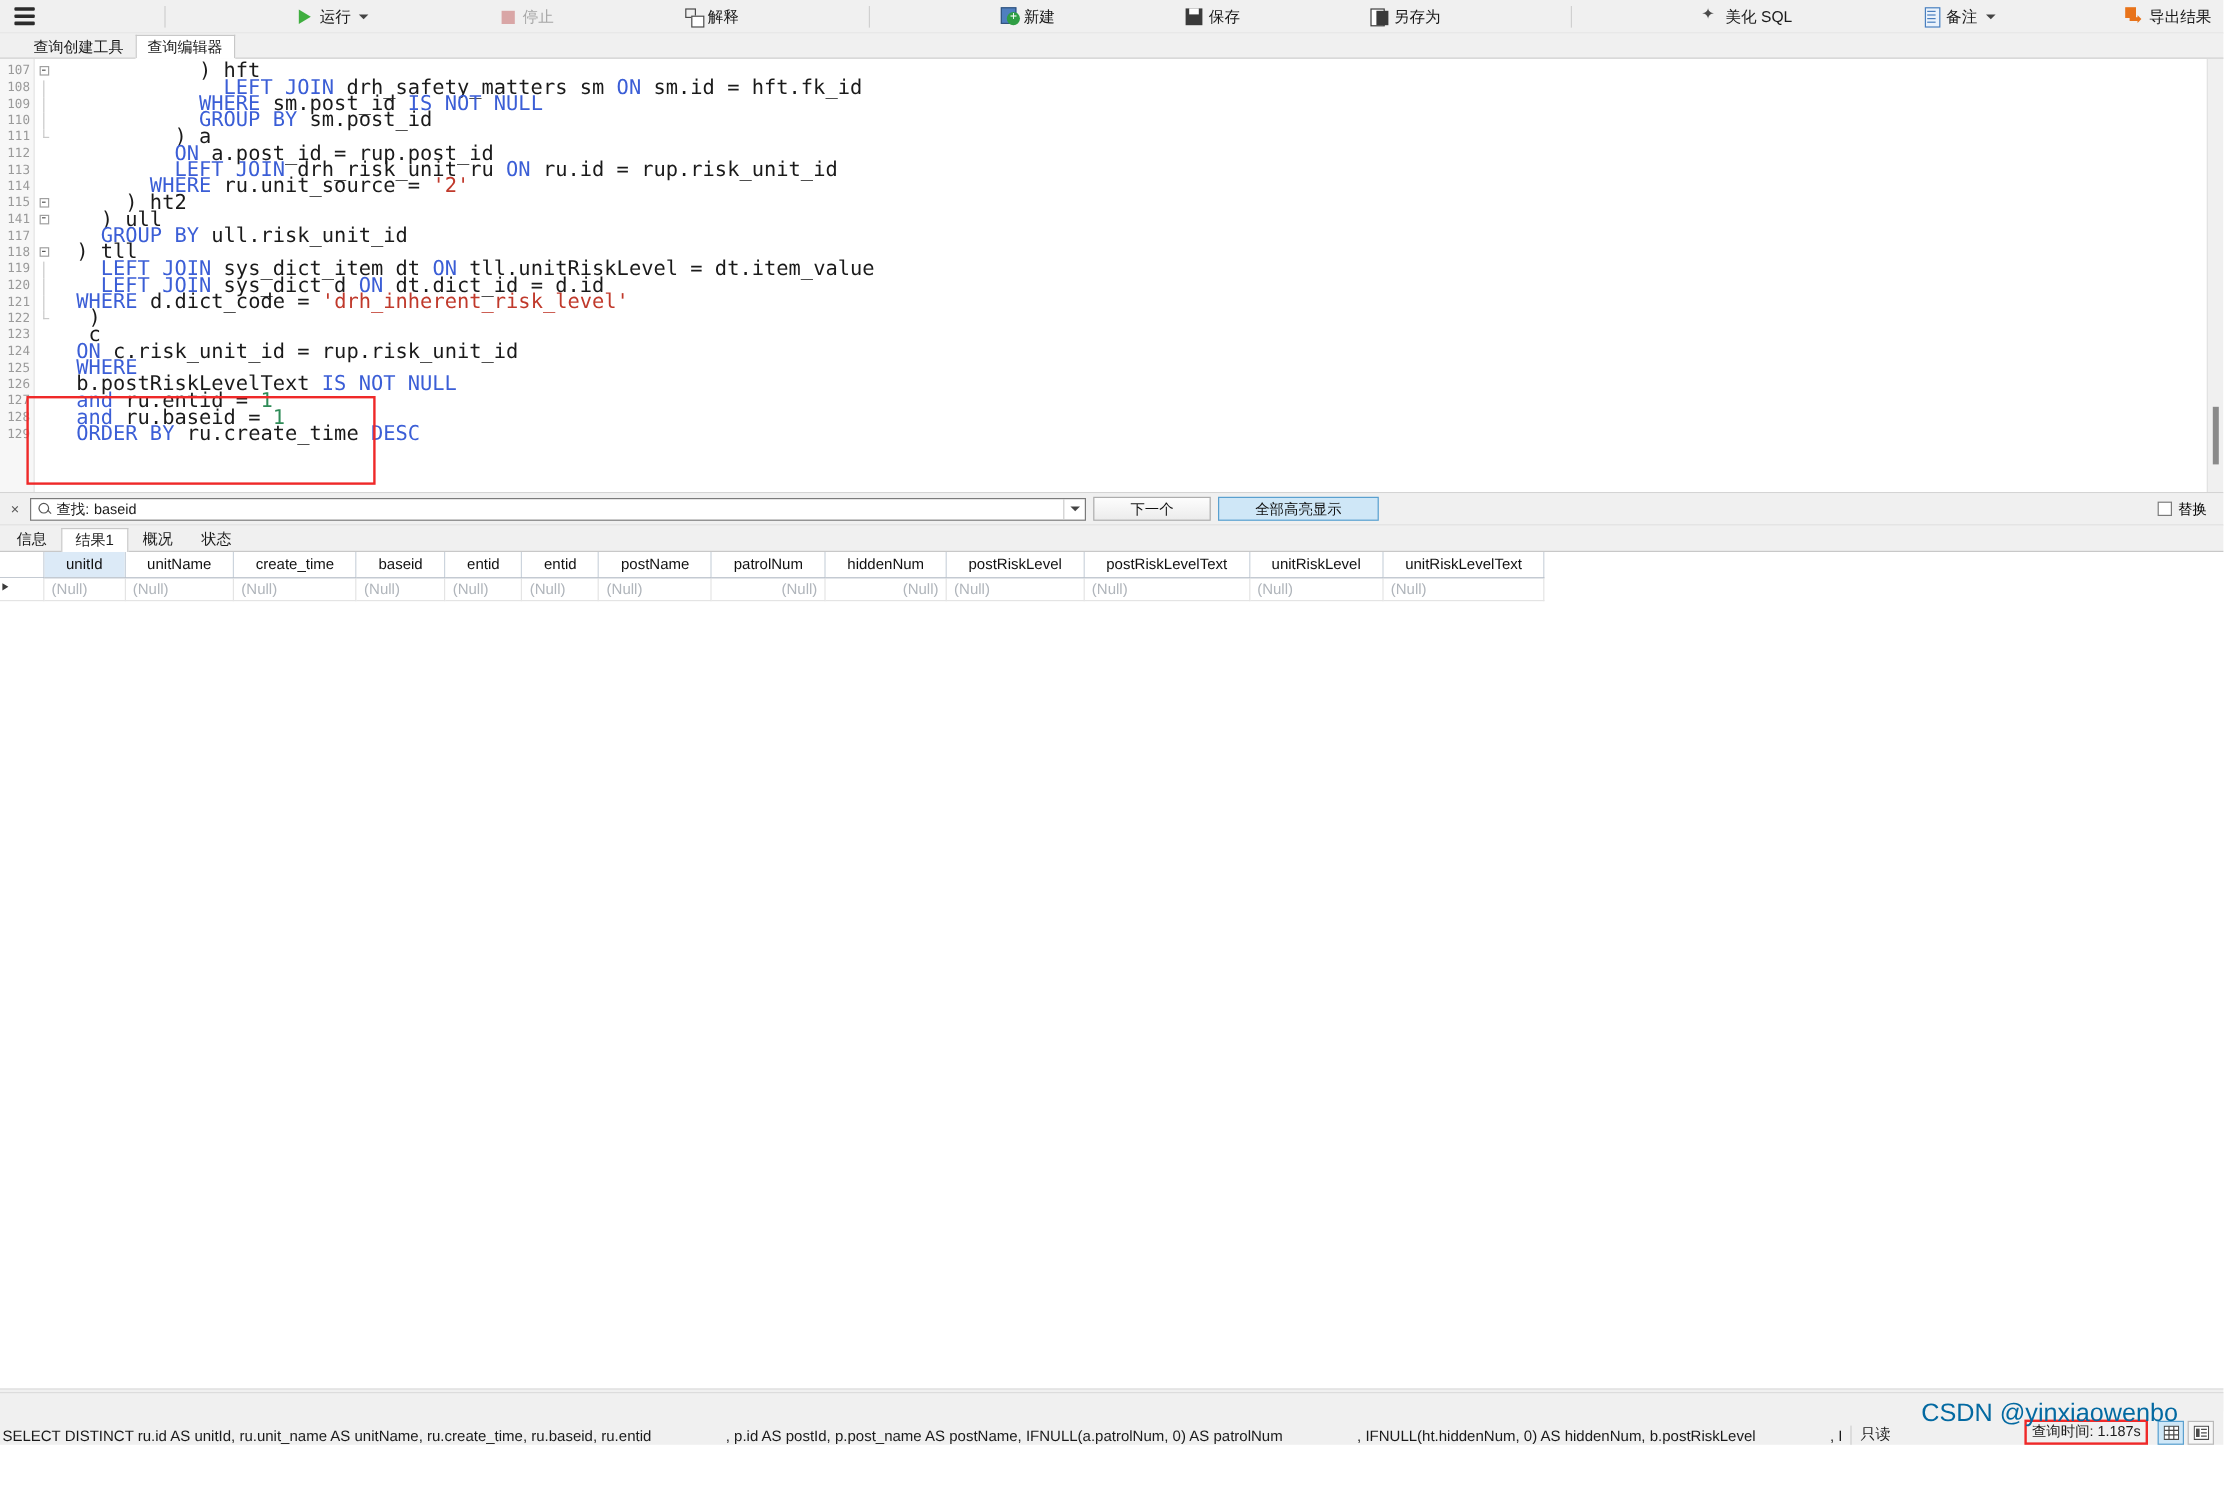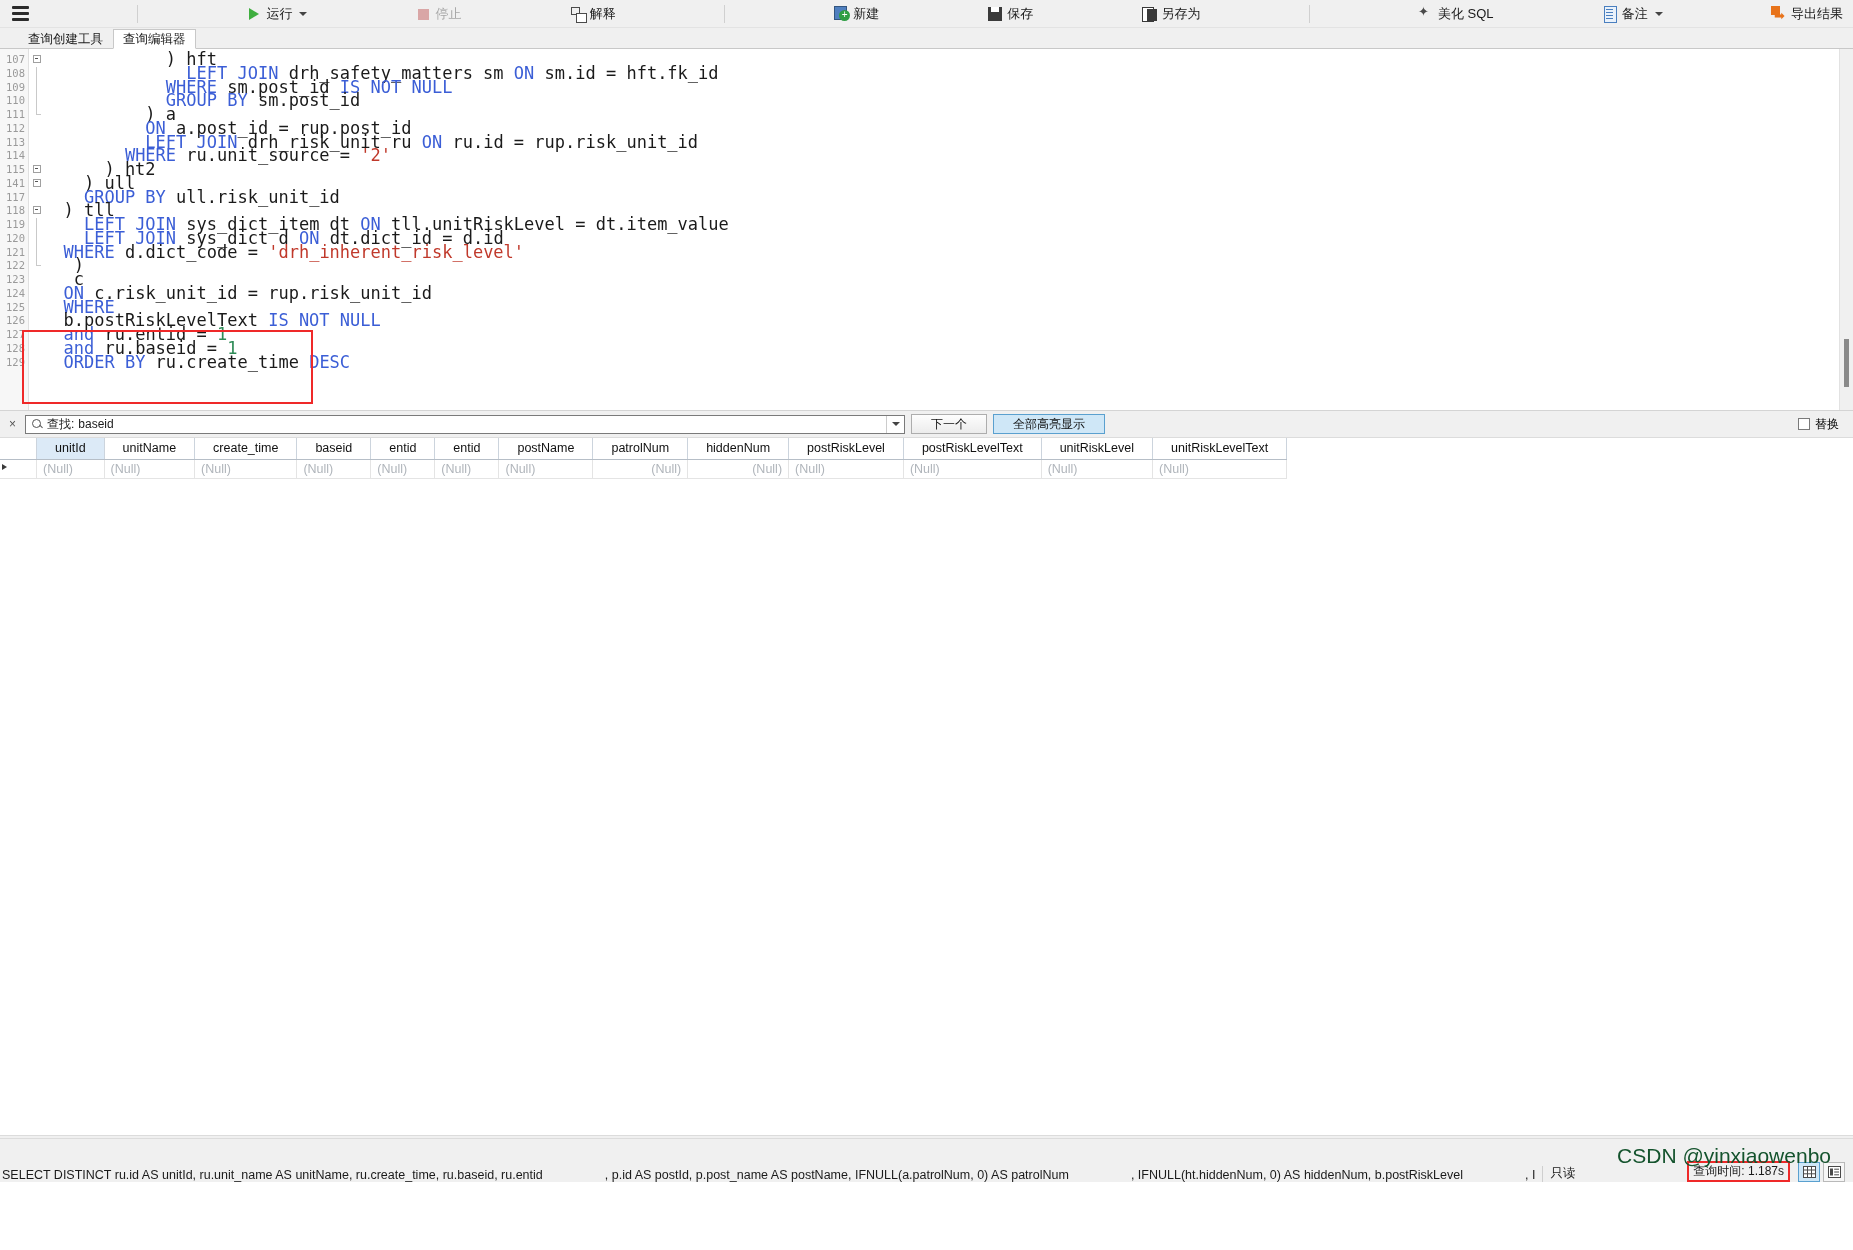--- a/index.html
+++ b/index.html
@@ -115,21 +115,21 @@
     flex:0 0 880px; height:19px; background:#fff; border:1px solid #7a7a7a;
     display:flex; align-items:center; padding:0 2px; gap:4px; font-size:12px;
   }
   .find-input .mag{ width:12px;height:12px;position:relative; flex:0 0 12px; margin-left:3px;}
   .find-input .mag::before{content:"";position:absolute;left:1px;top:1px;width:7px;height:7px;border:1.4px solid #555;border-radius:50%;}
   .find-input .mag::after{content:"";position:absolute;left:7.5px;top:8px;width:4px;height:1.4px;background:#555;transform:rotate(45deg);}
   .find-input .ph{ color:#1a1a1a; }
   .find-input .val{ color:#1a1a1a; }
   .find-input .dd{ margin-left:auto; width:16px;height:17px; border-left:1px solid #ccc; display:flex;align-items:center;justify-content:center;}
   .btn{
-    height:20px; padding:0 19px; background:linear-gradient(#fdfdfd,#ececec);
+    height:20px; padding:0 30px; background:linear-gradient(#fdfdfd,#ececec);
     border:1px solid #adadad; font-size:12px; display:flex;align-items:center;justify-content:center;
     color:#111; cursor:default; min-width:72px;
   }
   .btn.primary{ background:#cfe7f7; border:1px solid #5aa0cf; }
   .replace-box{ margin-left:auto; display:flex;align-items:center;gap:5px; padding-right:8px; font-size:12px;}
   .cbx{ width:12px;height:12px;border:1px solid #7a7a7a;background:#fff;display:inline-block;}
 
   
   .resulttabs{
     height:22px; background:#f0f0f0; display:flex; align-items:flex-end;
@@ -167,21 +167,21 @@
     position:absolute; left:0; bottom:0; width:100%; height:44px;
     background:#f0f0f0; border-top:1px solid #dcdcdc;
     display:flex; align-items:flex-end; font-size:12.5px; color:#1a1a1a;
   }
   .sql-seg{ white-space:nowrap; }
   .sb-sep{ width:1px;height:16px;background:#cfcfcf;margin:0 7px;}
   .qtime{ border:2px solid #ef2929; padding:0 4px; font-size:12px; margin-right:8px; }
   .viewbtn{ width:22px;height:20px;border:1px solid #b9b9b9;background:#f6f6f6;display:flex;align-items:center;justify-content:center;margin-right:3px;}
   .viewbtn.active{ background:#cfe7f7; border-color:#5aa0cf;}
   .watermark{
-    position:absolute; right:22px; bottom:14px; font-size:21px; color:#14532d;
+    position:absolute; right:38px; bottom:14px; font-size:21px; color:#0369a1;
     font-family:"Liberation Sans", sans-serif; pointer-events:none; white-space:nowrap;
   }
 </style>
 </head>
 <body>
 
 <div id="app">
 
   <div class="toolbar">
     <div class="hamburger">
@@ -313,20 +313,26 @@
         </span>
     </div>
     <div class="btn">下一个</div>
     <div class="btn primary">全部高亮显示</div>
     <div class="replace-box">
       <span class="cbx"></span>
       <span>替换</span>
     </div>
   </div>
 
+  <div class="resulttabs">
+    <div class="rtab">信息</div>
+    <div class="rtab active">结果1</div>
+    <div class="rtab">概况</div>
+    <div class="rtab">状态</div>
+  </div>
 
   <div class="gridarea">
     <table class="grid" id="grid">
         <thead>
           <tr>
             <th class="rowmark hdr"></th>
             <th class="sel" style="width: 60px; min-width: 60px;">unitId</th>
             <th style="width: 80px; min-width: 80px;">unitName</th>
             <th style="width: 83px; min-width: 83px;">create_time</th>
             <th style="width: 61px; min-width: 61px;">baseid</th>

